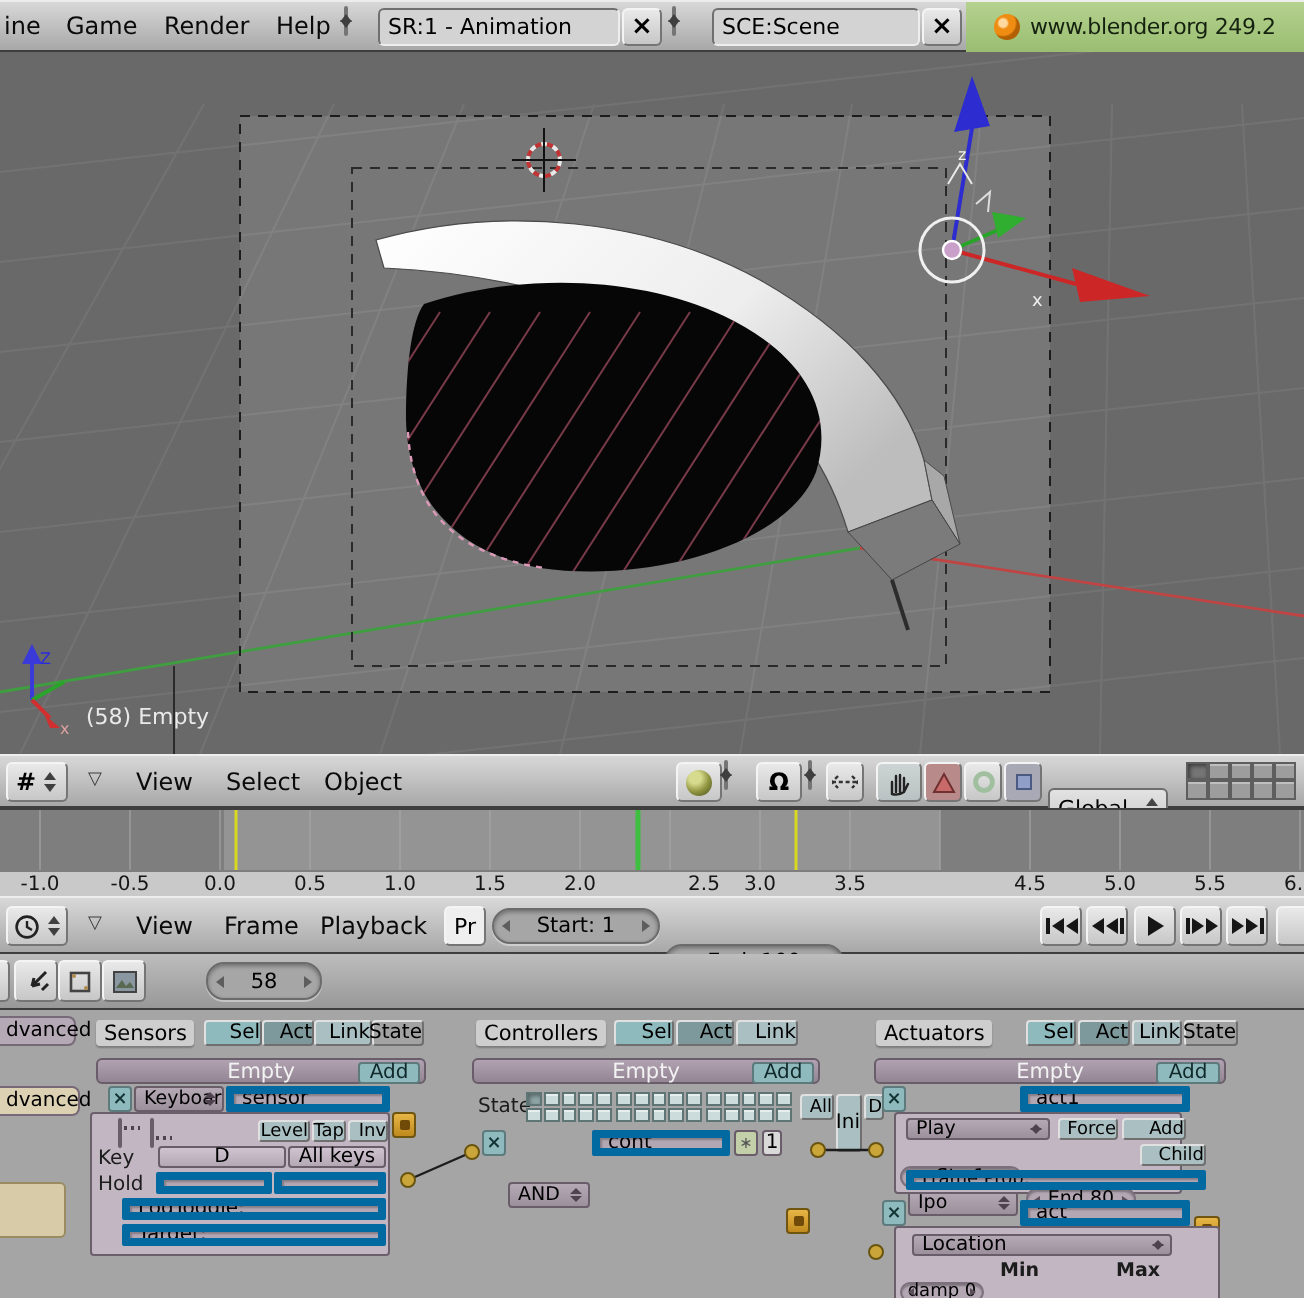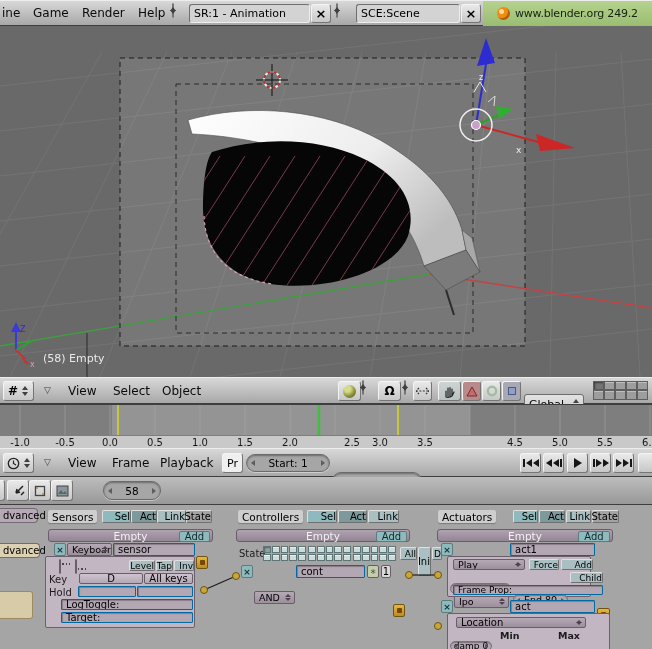--- a/index.html
+++ b/index.html
@@ -41,21 +41,21 @@
 .fbtn{display:flex;align-items:center;justify-content:flex-end;font-size:10px;border:1px solid #6f6f6f;border-top-color:#e0e0e0;border-left-color:#e0e0e0;border-radius:2px;background:#a3a3a3}
 .fbtn.teal{background:#8fbabd}
 .fbtn.dark{background:#7e999c}
 .fbtn.lt{background:#a9bfc1}
 .embar{background:linear-gradient(#b0a2b0,#948594);border:1px solid #6a5d6a;border-radius:3px;color:#f2f2f2;font-size:10.5px;display:flex;align-items:center;justify-content:center}
 .addbtn{position:absolute;top:0;display:flex;align-items:center;justify-content:center;background:#8fbabd;border:1px solid #5d7a7c;border-radius:2px;color:#10292b;font-size:10px}
 .xbl{display:flex;align-items:center;justify-content:center;background:#8fbabd;border:1px solid #5d7a7c;border-radius:2px;font-size:9px;font-weight:bold;color:#14333x;color:#143335}
 .ddl{position:relative;background:linear-gradient(#b4a9b4,#9c909c);border:1px solid #6a5d6a;border-radius:2px;display:flex;align-items:center;padding:0 11px 0 4px;font-size:10px;white-space:nowrap;overflow:hidden}
 .ddl::before{content:"";position:absolute;right:3px;top:2px;border-left:3px solid transparent;border-right:3px solid transparent;border-bottom:3px solid #4e424e}
 .ddl::after{content:"";position:absolute;right:3px;bottom:2px;border-left:3px solid transparent;border-right:3px solid transparent;border-top:3px solid #4e424e}
-.fld{background:#b3a7b3;border:1px solid #0369a1;box-shadow:inset 1px 1px 1px rgba(0,0,0,.25);display:flex;align-items:center;padding:0 4px;font-size:10px;white-space:nowrap;overflow:hidden;border-radius:1px}
+.fld{background:#b3a7b3;border:4px solid #0369a1;box-shadow:inset 1px 1px 1px rgba(0,0,0,.25);display:flex;align-items:center;padding:0 4px;font-size:10px;white-space:nowrap;overflow:hidden;border-radius:1px}
 .lraised{background:linear-gradient(#cfc3cf,#b4a8b4);border:1px solid #6a5d6a;border-radius:2px;display:flex;align-items:center;justify-content:center;font-size:10px}
 .nfs{position:relative;background:#b3a7b3;border:1px solid #7c707c;border-radius:7px;box-shadow:inset 0 1px 1px rgba(0,0,0,.3);display:flex;align-items:center;justify-content:center;font-size:9.5px;white-space:nowrap}
 .nfs::before{content:"";position:absolute;left:3px;top:50%;margin-top:-2px;border-top:2px solid transparent;border-bottom:2px solid transparent;border-right:3px solid #5a4f5a}
 .nfs::after{content:"";position:absolute;right:3px;top:50%;margin-top:-2px;border-top:2px solid transparent;border-bottom:2px solid transparent;border-left:3px solid #5a4f5a}
 .obtn{position:relative;background:linear-gradient(#e7b645,#c08a1e);border:1px solid #6f5510;border-radius:2px}
 .obtn::after{content:"";position:absolute;left:50%;top:50%;width:5px;height:5px;margin:-2.5px 0 0 -2.5px;background:#6f4a08;border-radius:1px}
 .lpanel{background:#c2b6c2;border:1px solid #6a5f6a;border-radius:2px}
 .lbl{font-size:10px;color:#1c1c1c;white-space:nowrap}
 .pulse{position:relative;background:linear-gradient(#cfc3cf,#b0a4b0);border:1px solid #6a5d6a;border-radius:2px}
 .pulse.top::after{content:"";position:absolute;left:2px;top:3px;width:8px;height:2px;background:repeating-linear-gradient(90deg,#4e424e 0 1.5px,transparent 1.5px 3.5px)}

